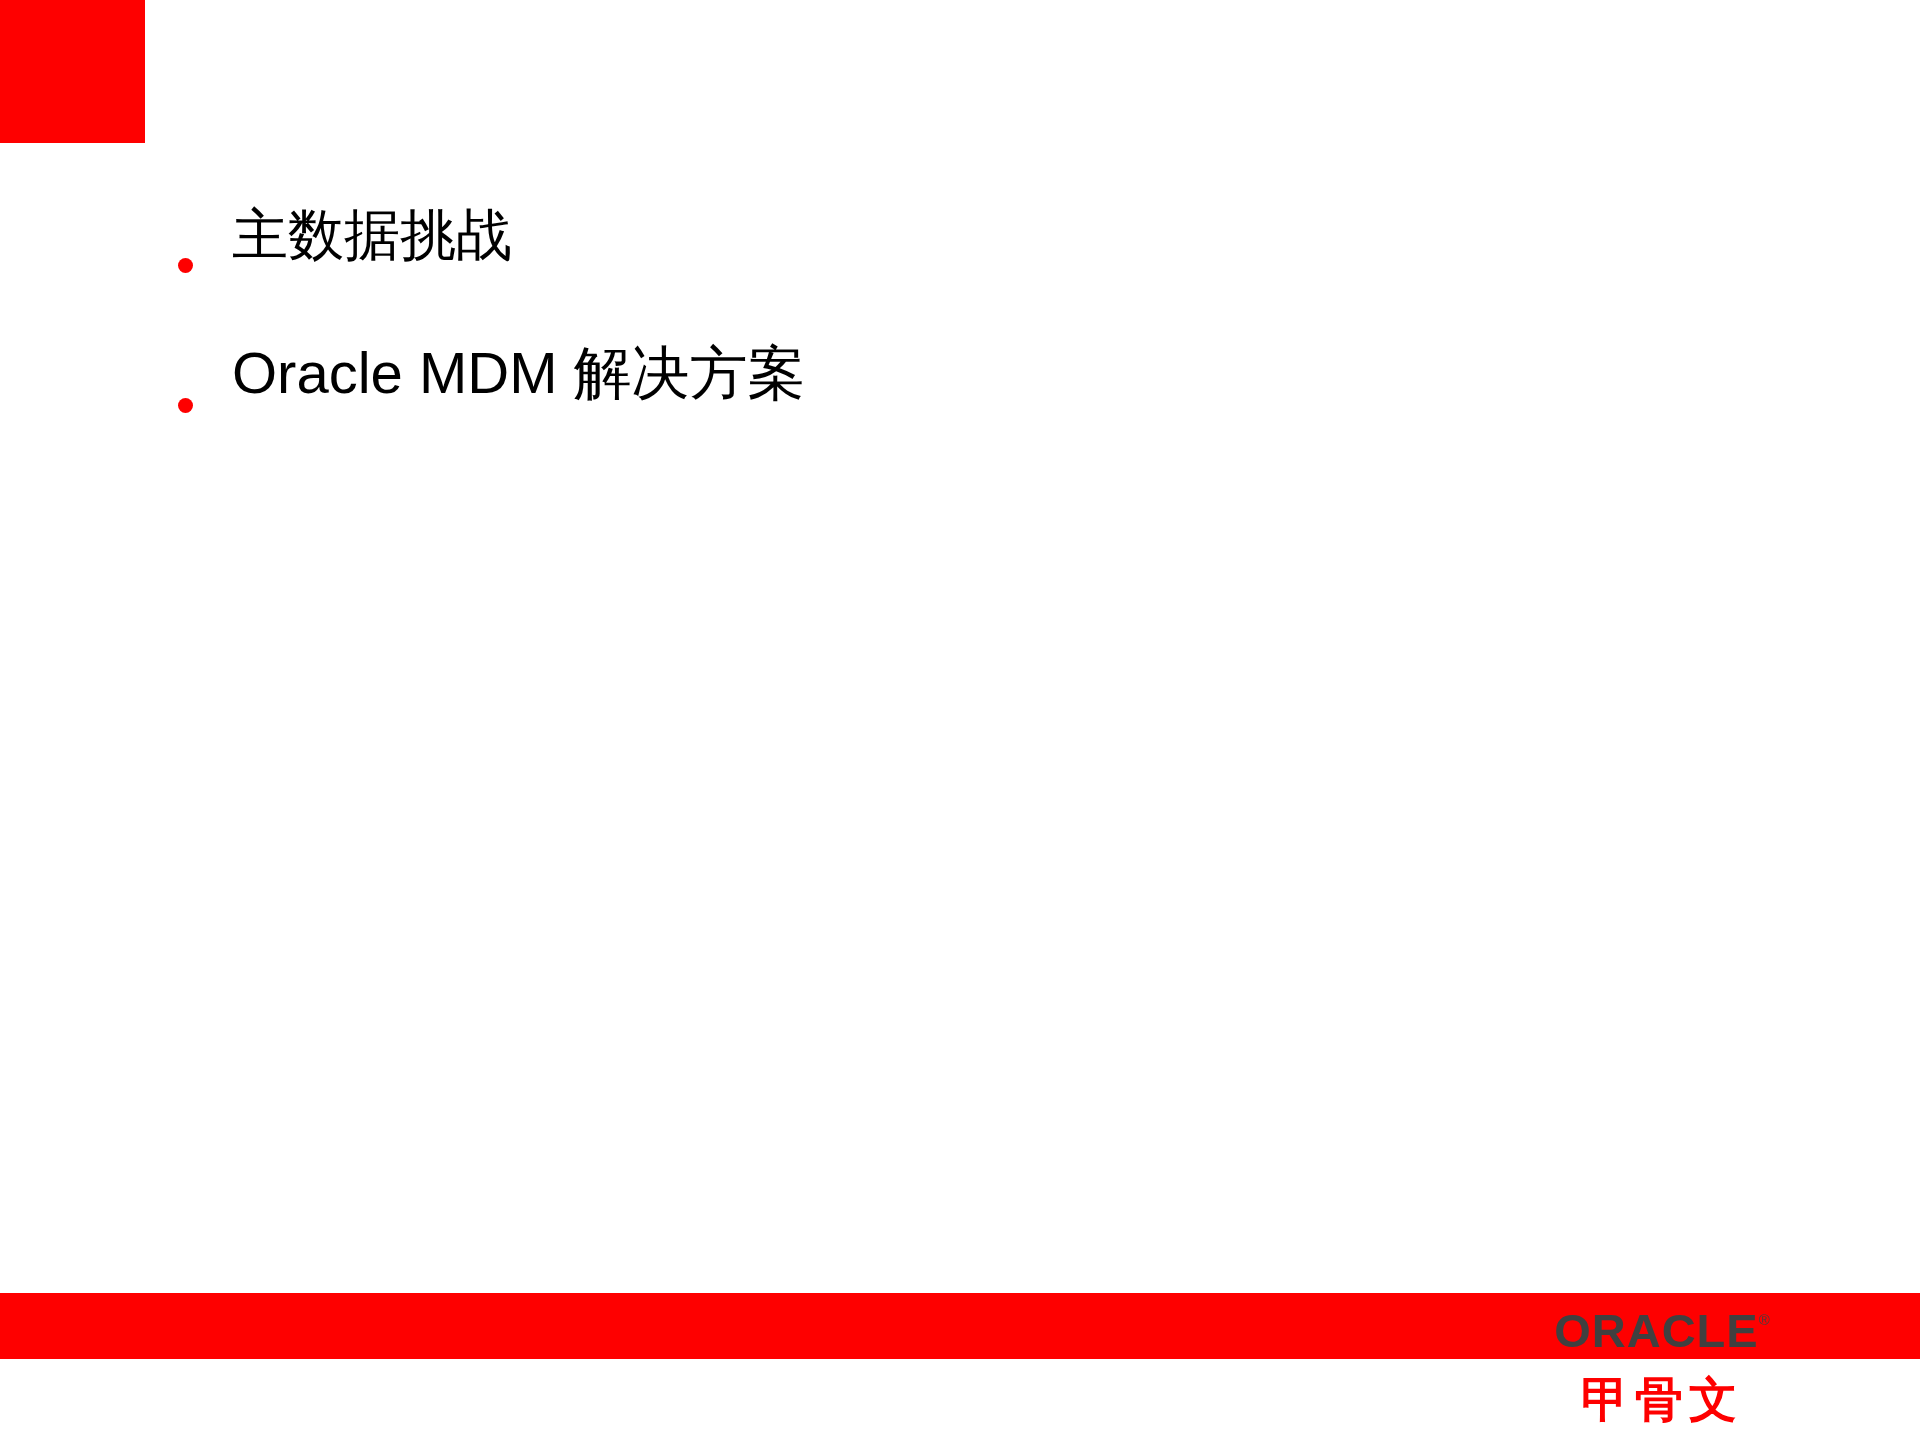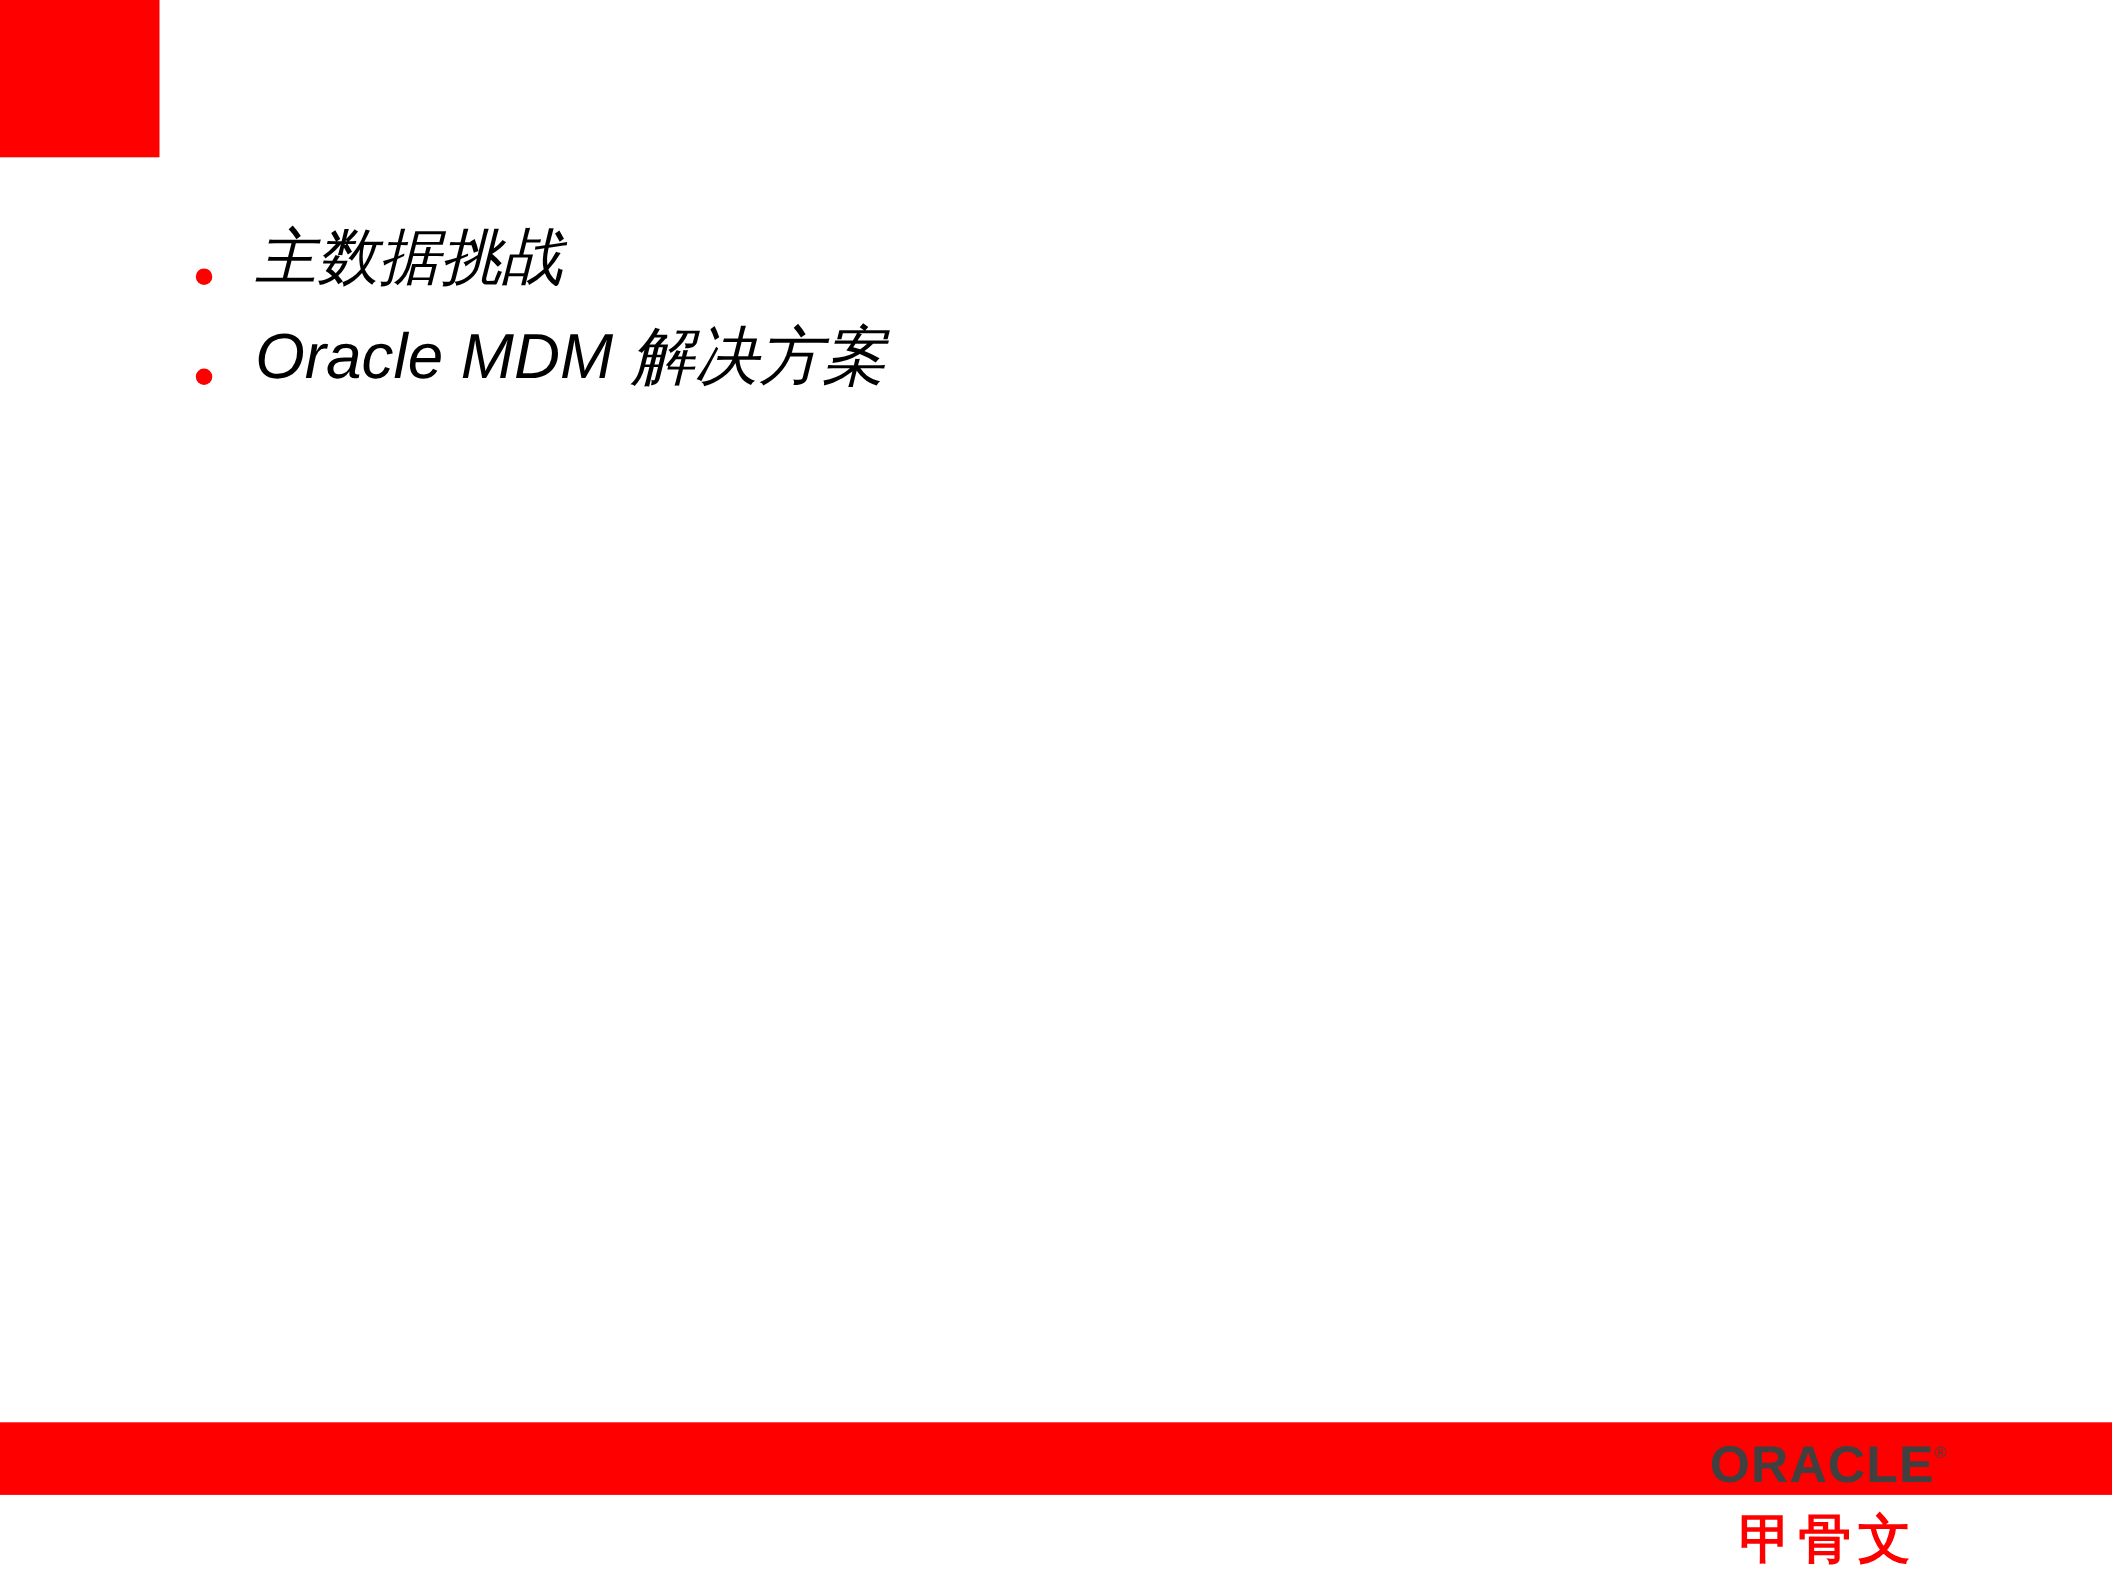--- a/index.html
+++ b/index.html
@@ -47,23 +47,22 @@
 
   
   .bullet-list {
     position: absolute;
     left: 178px;
     top: 196px;
     width: 1560px;
   }
   .bullet-row {
     display: flex;
-    align-items: center;
+    align-items: flex-end;
     margin-bottom: 12px;
-    font-style: italic;
   }
   .bullet-dot {
     flex: 0 0 auto;
     width: 15px;
     height: 15px;
     border-radius: 50%;
     background: #fe0000;
     margin-top: 34px;
     margin-right: 39px;
   }
@@ -74,20 +73,21 @@
     color: #000000;
     white-space: nowrap;
   }
   .bullet-text.cjk-serif {
     font-family: "DejaVu Serif", "Liberation Serif", serif;
     font-size: 56px;
   }
   .bullet-text.latin-mixed {
     font-family: "Liberation Sans", sans-serif;
     font-size: 58px;
+    margin-top: 48px;
   }
 
   
   .footer-bar {
     position: absolute;
     left: 0;
     top: 1293px;
     width: 1920px;
     height: 66px;
     background: #fe0000;

